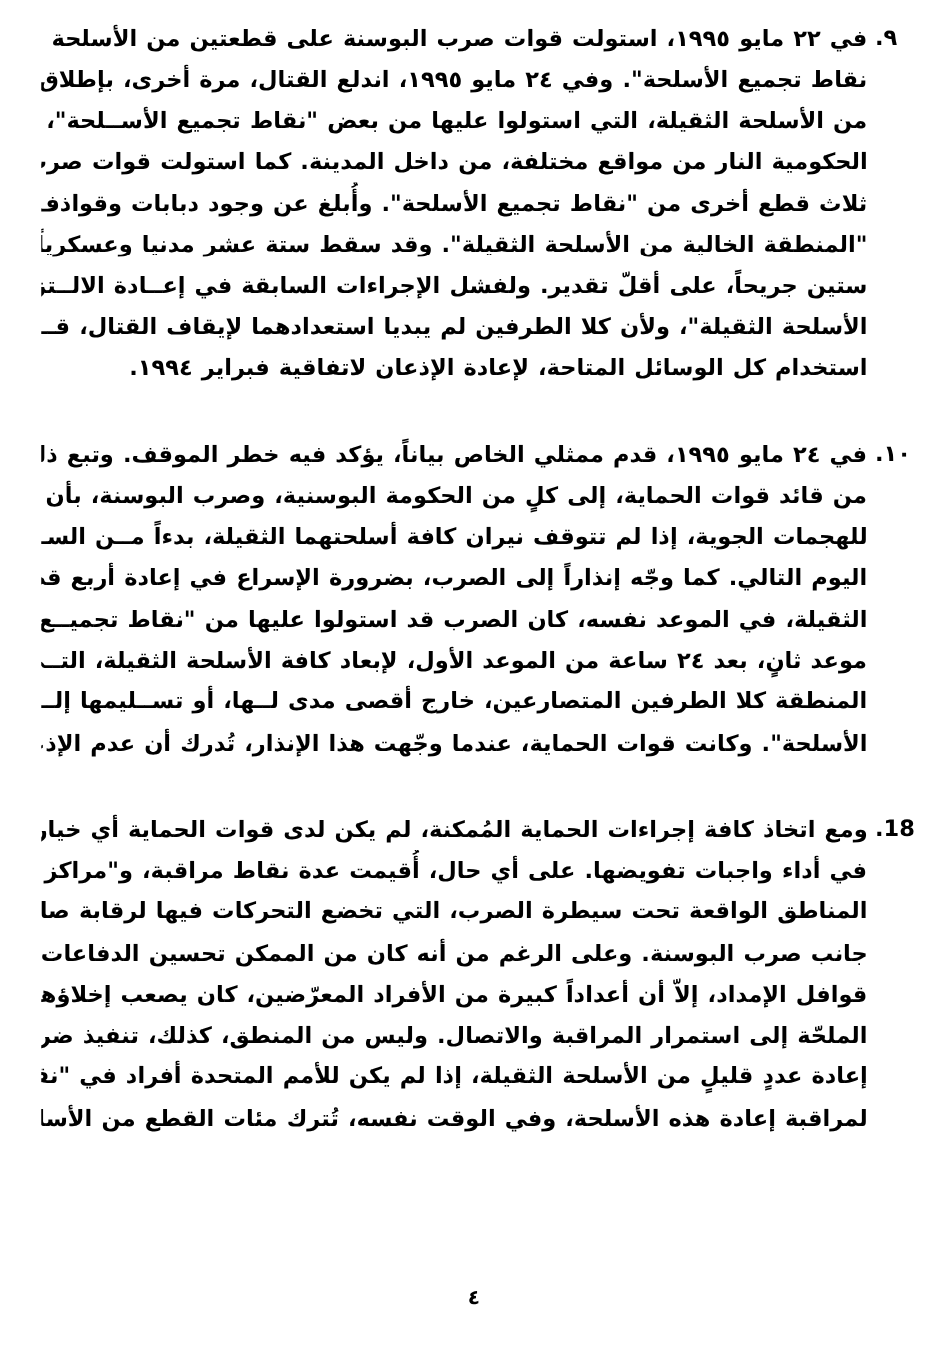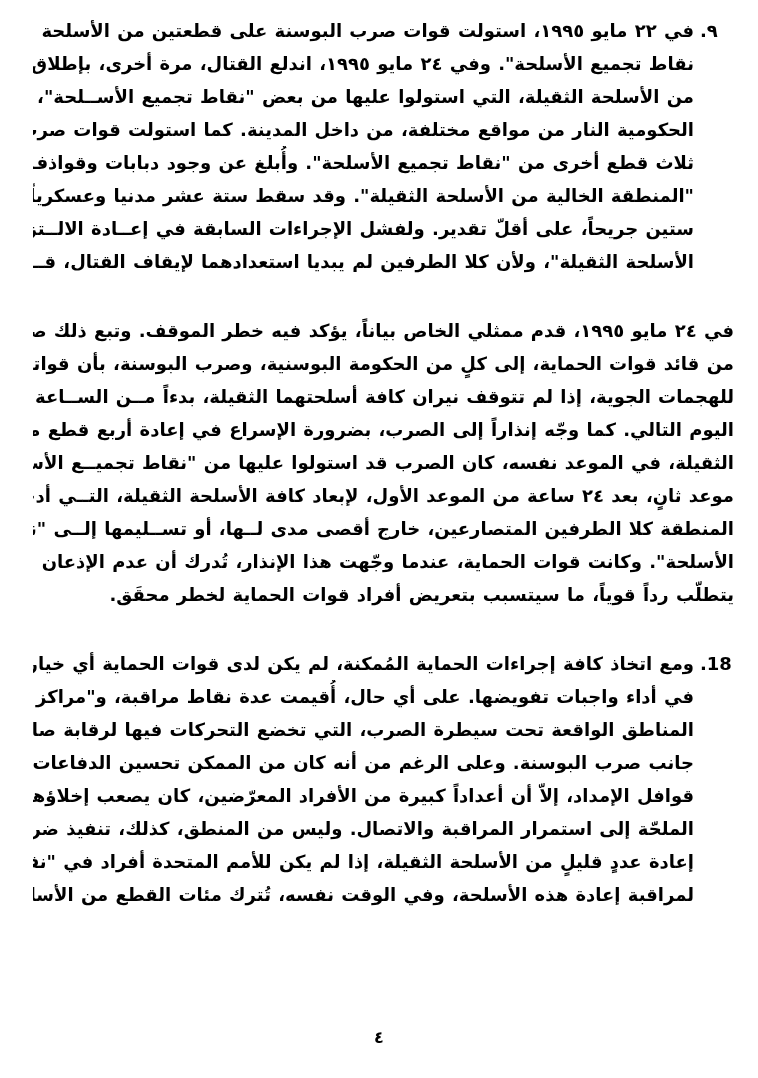--- a/index.html
+++ b/index.html
@@ -78,34 +78,35 @@
       <div class="num">٩.</div>
       <div class="ptext">
           <div class="line">في ٢٢ مايو ١٩٩٥، استولت قوات صرب البوسنة على قطعتين من الأسلحة الثقيلة، من إحدى</div>
           <div class="line">نقاط تجميع الأسلحة". وفي ٢٤ مايو ١٩٩٥، اندلع القتال، مرة أخرى، بإطلاق الصرب النــار،</div>
           <div class="line">من الأسلحة الثقيلة، التي استولوا عليها من بعض "نقاط تجميع الأســلحة"، وإطــلاق القــوات</div>
           <div class="line">الحكومية النار من مواقع مختلفة، من داخل المدينة. كما استولت قوات صرب البوســنة علــى</div>
           <div class="line">ثلاث قطع أخرى من "نقاط تجميع الأسلحة". وأُبلغ عن وجود دبابات وقواذف صاروخية، داخــل</div>
           <div class="line">"المنطقة الخالية من الأسلحة الثقيلة". وقد سقط ستة عشر مدنيا وعسكرياً قتلى، إضافــة إلــى</div>
           <div class="line">ستين جريحاً، على أقلّ تقدير. ولفشل الإجراءات السابقة في إعــادة الالــتزام بتنفيــذ "اتفاقيــة</div>
           <div class="line">الأسلحة الثقيلة"، ولأن كلا الطرفين لم يبديا استعدادهما لإيقاف القتال، قــررت قــوات الحمايــة</div>
+          <div class="line last">استخدام كل الوسائل المتاحة، لإعادة الإذعان لاتفاقية فبراير ١٩٩٤.</div>
         </div>
     </div>
 
     <div class="para">
+      <div class="num">١٠.</div>
       <div class="ptext">
           <div class="line">في ٢٤ مايو ١٩٩٥، قدم ممثلي الخاص بياناً، يؤكد فيه خطر الموقف. وتبع ذلك صدور إنــذار</div>
           <div class="line">من قائد قوات الحماية، إلى كلٍ من الحكومة البوسنية، وصرب البوسنة، بأن قواتهما ســتتعرض</div>
           <div class="line">للهجمات الجوية، إذا لم تتوقف نيران كافة أسلحتهما الثقيلة، بدءاً مــن الســاعة ١٢٠٠، مــن</div>
           <div class="line">اليوم التالي. كما وجّه إنذاراً إلى الصرب، بضرورة الإسراع في إعادة أربع قطع مــن الأســلحة</div>
           <div class="line">الثقيلة، في الموعد نفسه، كان الصرب قد استولوا عليها من "نقاط تجميــع الأســلحة". وحُــدّد</div>
           <div class="line">موعد ثانٍ، بعد ٢٤ ساعة من الموعد الأول، لإبعاد كافة الأسلحة الثقيلة، التــي أدخلــها إلــى</div>
           <div class="line">المنطقة كلا الطرفين المتصارعين، خارج أقصى مدى لــها، أو تســليمها إلــى "نقــاط تجميــع</div>
           <div class="line">الأسلحة". وكانت قوات الحماية، عندما وجّهت هذا الإنذار، تُدرك أن عدم الإذعان لــــه، ســوف</div>
-          <div class="line last">يتطلّب رداً قوياً، ما سيتسبب بتعريض أفراد قوات الحماية لخطر محقَق.</div>
         </div>
     </div>
 
     <div class="para">
       <div class="num">18.</div>
       <div class="ptext">
           <div class="line">ومع اتخاذ كافة إجراءات الحماية المُمكنة، لم يكن لدى قوات الحماية أي خيار سوى الاســتمرار</div>
           <div class="line">في أداء واجبات تفويضها. على أي حال، أُقيمت عدة نقاط مراقبة، و"مراكز تجميع أسلحة"، فــي</div>
           <div class="line">المناطق الواقعة تحت سيطرة الصرب، التي تخضع التحركات فيها لرقابة صارمة، ودقيقة، مــن</div>
           <div class="line">جانب صرب البوسنة. وعلى الرغم من أنه كان من الممكن تحسين الدفاعات المحلية، وإيقــاف</div>

